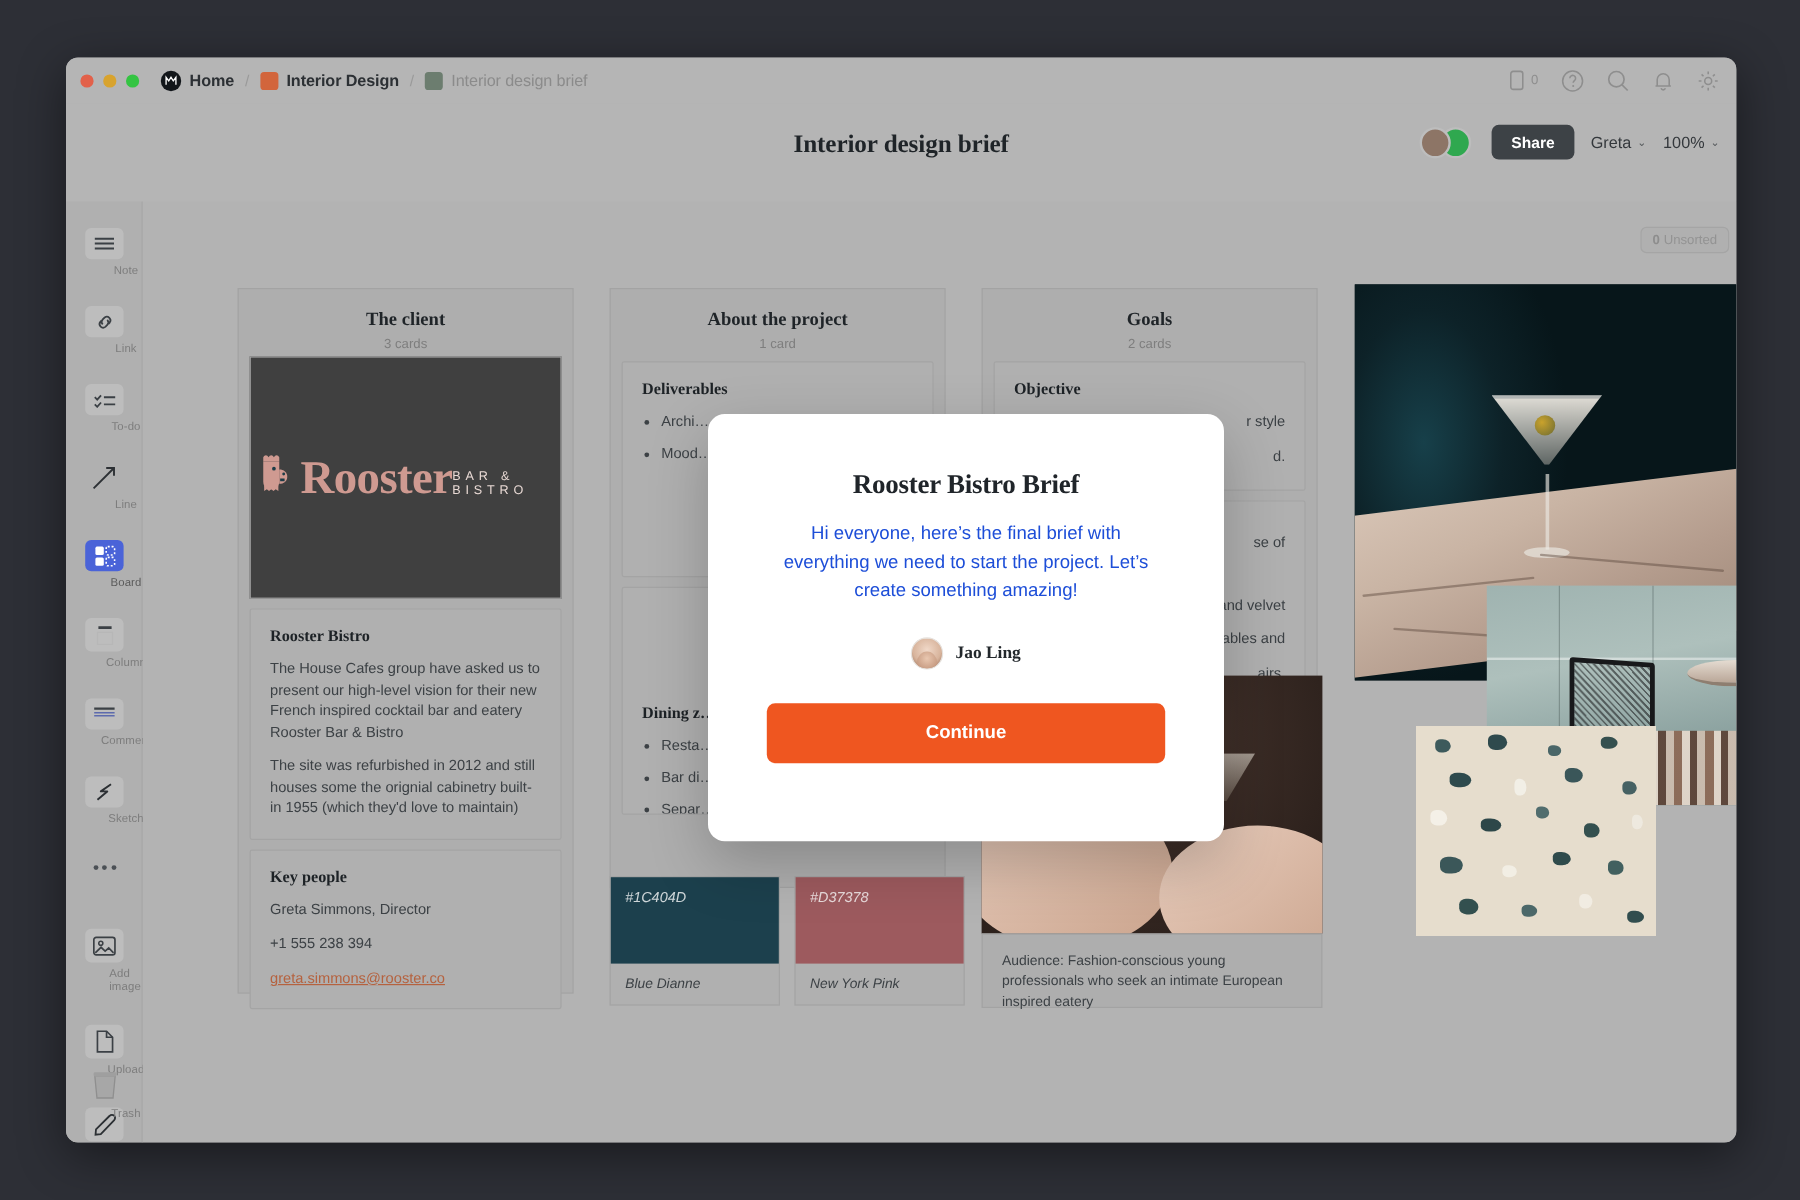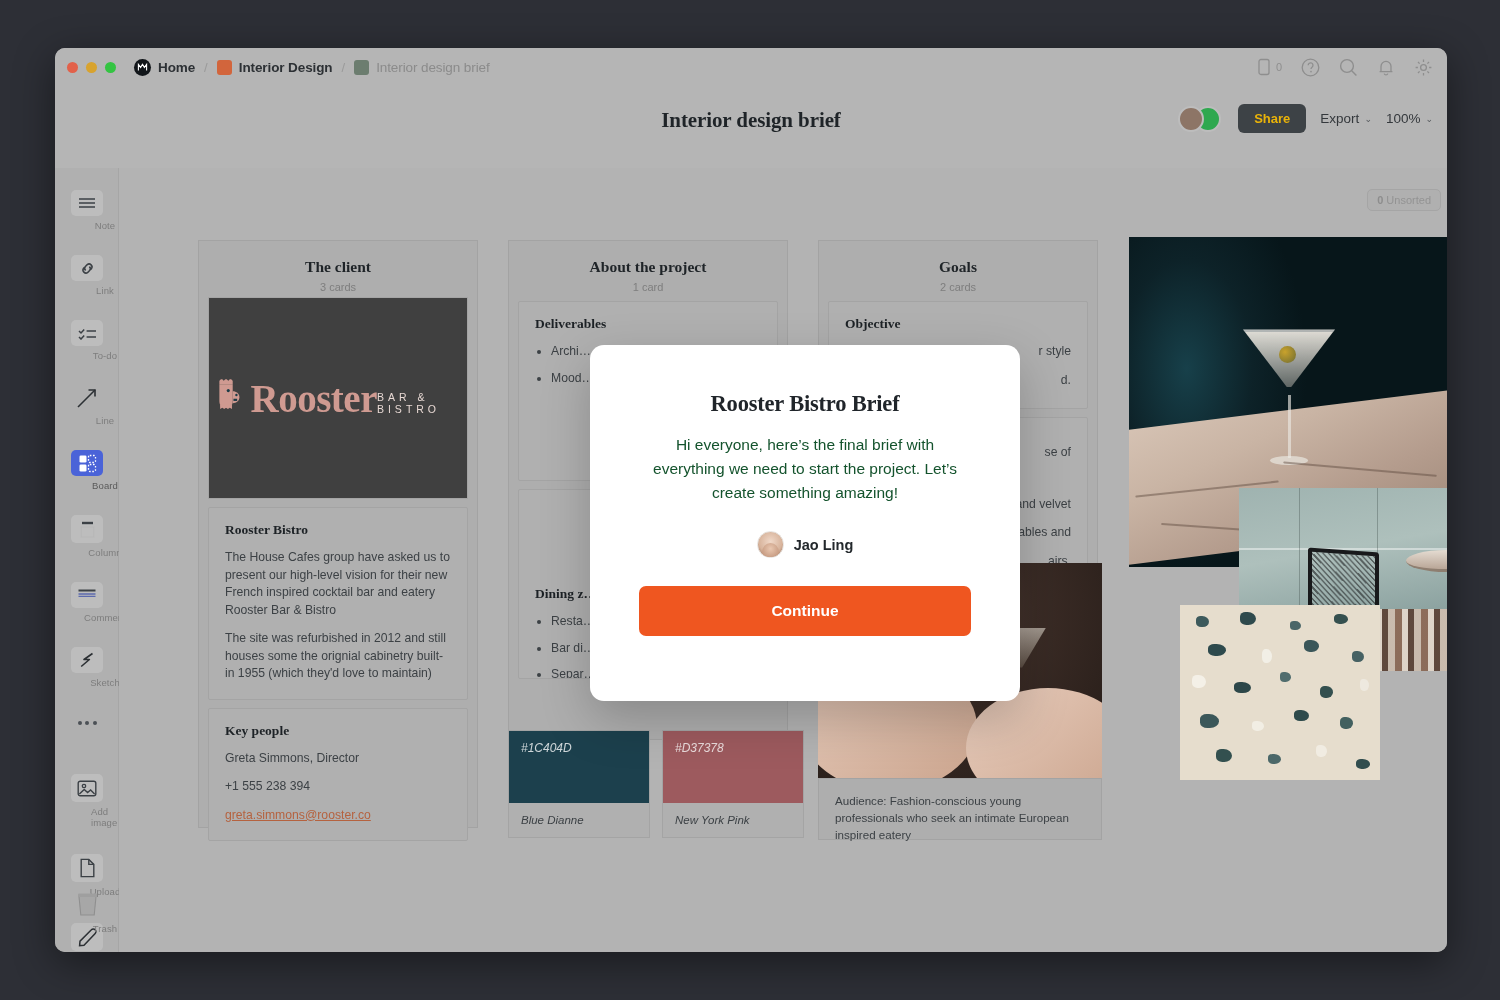--- a/index.html
+++ b/index.html
@@ -72,21 +72,21 @@
     display:flex; align-items:center; gap: 14px;
   }
   .avatars { position:relative; width: 46px; height: 26px; }
   .av {
     position:absolute; top:0; width:26px; height:26px; border-radius:50%;
     border: 2px solid #bdbdbd; overflow:hidden;
   }
   .av1 { left:0; background:#8d7566; z-index:2; }
   .av2 { left:17px; background:#2fa84f; z-index:1; }
   .share-btn {
-    background:#3d4246; color:#eab308;
+    background:#3d4246; color:#ffffff;
     font-size:13px; font-weight:bold;
     padding: 7px 16px; border-radius:6px;
     border:none; cursor:pointer;
   }
   .hdr-link {
     font-size:13.5px; color:#34383c; display:flex; align-items:center; gap:5px;
     cursor:pointer;
   }
   .caret { font-size: 9px; color:#55595c; }
 
@@ -302,39 +302,39 @@
     text-align:center;
   }
   .modal h2 {
     margin: 0; padding-top: 46px;
     font-family:"Liberation Serif", serif;
     font-size: 22.5px; color:#20252a; font-weight:bold;
     letter-spacing:-0.2px;
   }
   .modal p {
     margin: 16px 0 12px 0;
-    font-size: 15.5px; line-height: 24px; color:#14532d;
+    font-size: 15.5px; line-height: 24px; color:#1d4ed8;
   }
   .author {
     margin-top: 26px;
     display:flex; align-items:center; justify-content:center; gap: 10px;
   }
   .author .pic {
     width:27px; height:27px; border-radius:50%;
     background: radial-gradient(circle at 50% 38%, #f0d8c8 0%, #d8b49c 58%, #8a5f4a 100%);
     border: 1px solid #e6e2de;
     overflow:hidden; position:relative;
   }
   .author .pic::after {
     content:""; position:absolute; left:50%; top:44%;
     width: 17px; height: 19px; margin-left:-8.5px;
     border-radius: 50% 50% 45% 45%;
     background: radial-gradient(circle at 50% 30%, #e9c7b0, #b07e63);
   }
-  .author .nm { font-size: 14.5px; font-weight: bold; color:#23282c; }
+  .author .nm { font-size: 14.5px; font-weight: bold; color:#23282c;font-family:Liberation Serif, serif; }
   .continue {
     display:block; width: 100%; margin-top: 28px;
     background:#ef5620; color:#fff;
     border:none; border-radius: 7px;
     padding: 16px 0;
     font-size: 15.5px; font-weight: bold;
     cursor:pointer;
   }
 </style>
 </head>
@@ -407,21 +407,21 @@
 
   <div class="header">
     <div class="doc-title">Interior design brief</div>
     <div class="header-right">
       <div class="avatars">
         <span class="av av1"></span>
         <span class="av av2"></span>
       </div>
       <button class="share-btn">Share</button>
       <span class="hdr-link">
-        <span>Export</span>
+        <span>Greta</span>
         <span class="caret">⌄</span>
       </span>
       <span class="hdr-link">
         <span>100%</span>
         <span class="caret">⌄</span>
       </span>
     </div>
   </div>
 
   <div class="rail">

